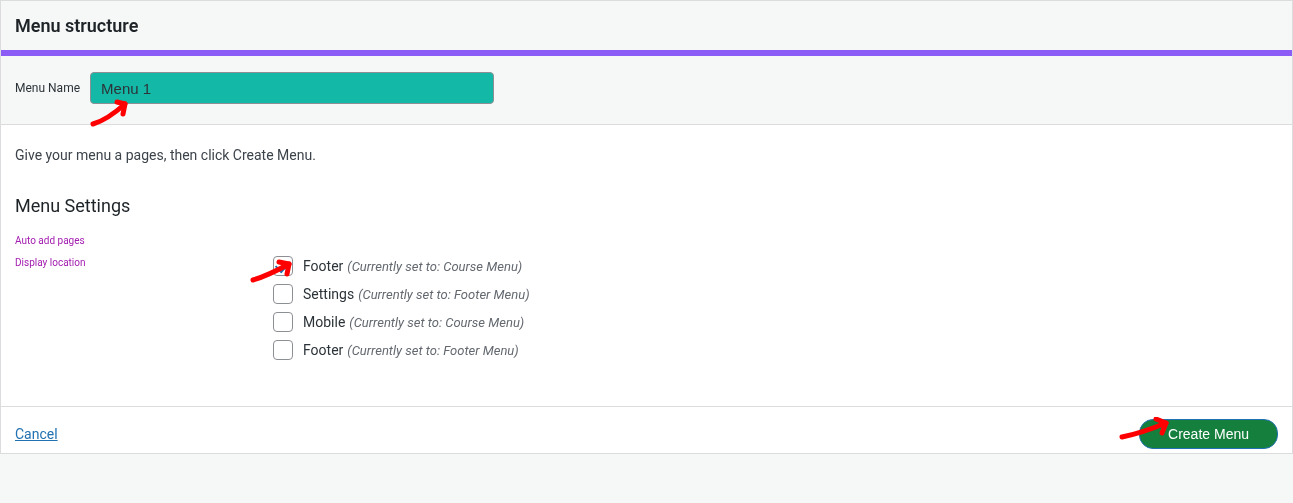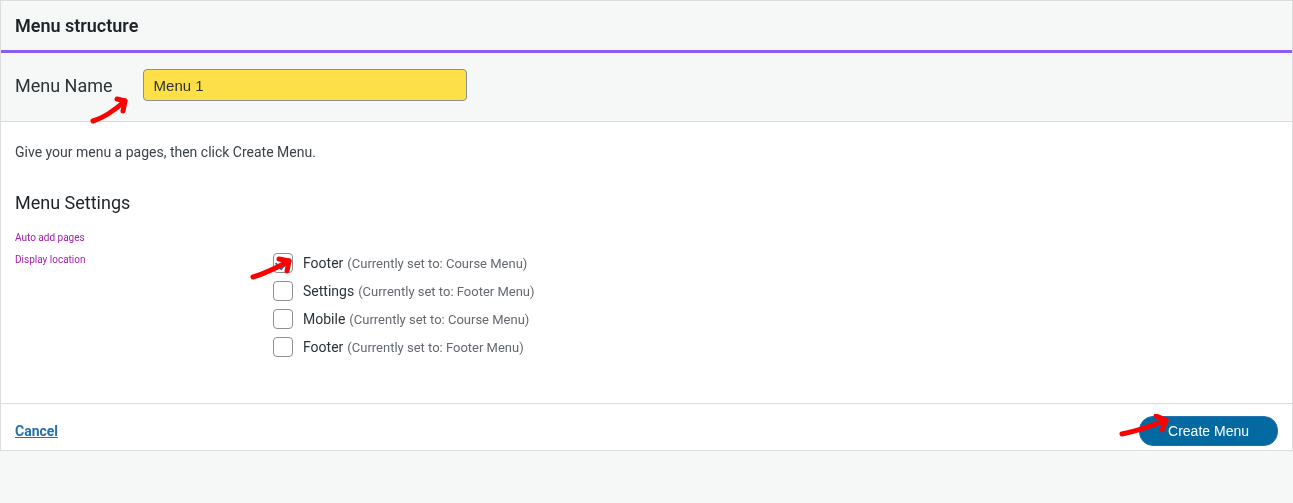--- a/index.html
+++ b/index.html
@@ -12,45 +12,44 @@
     .container {
       border: 1px solid #dcdcde;
       background: #fff;
     }
     .section-title {
       font-size: 18px;
       font-weight: 600;
       padding: 14px 18px 14px 14px;
       color: #1d2327;
       background: #f6f7f7;
-      border-bottom: 3px solid #8b5cf6;
+      border-bottom: 6px solid #8b5cf6;
     }
     .menu-name-row {
       display: flex;
       align-items: center;
       padding: 16px 14px 20px 14px;
       background: #f6f7f7;
       border-bottom: 1px solid #dcdcde;
       position: relative;
     }
     .menu-name-label {
       color: #2c3338;
-      font-size: 18px;
+      font-size: 12px;
       margin-right: 10px;
     }
     .menu-name-input {
-      width: 324px;
+      width: 404px;
       height: 32px;
       padding: 4px 10px;
       font-size: 15px;
       border: 1px solid #8c8f94;
       border-radius: 4px;
-      background: #fde047;
-      color: #2c3338;
-      margin-left: 20px;
+      background: #14b8a6;
+      color: #2c3338;
     }
     .instruction {
       padding: 22px 14px 32px 14px;
       font-size: 14px;
       color: #3c434a;
       background: #fff;
     }
     .settings-section {
       padding: 0 14px 28px 14px;
       background: #fff;
@@ -105,39 +104,39 @@
       transform: rotate(-45deg) translate(1px, -1px);
     }
     .checkbox-label-main {
       color: #2c3338;
       font-size: 14px;
     }
     .checkbox-label-sub {
       color: #646970;
       font-size: 13px;
       margin-left: 4px;
+      font-style: italic;
     }
     .footer-row {
       display: flex;
       justify-content: space-between;
       align-items: center;
       padding: 12px 14px 4px 14px;
       border-top: 1px solid #dcdcde;
       background: #fff;
       position: relative;
     }
     .cancel-link {
       color: #2271b1;
       text-decoration: underline;
       font-size: 14px;
       cursor: pointer;
-      font-weight: bold;
     }
     .create-btn {
-      background: #0369a1;
+      background: #15803d;
       color: #fff;
       border: 1px solid #2271b1;
       border-radius: 14px;
       padding: 6px 28px;
       font-size: 14px;
       cursor: pointer;
     }
     .arrow {
       position: absolute;
       pointer-events: none;

